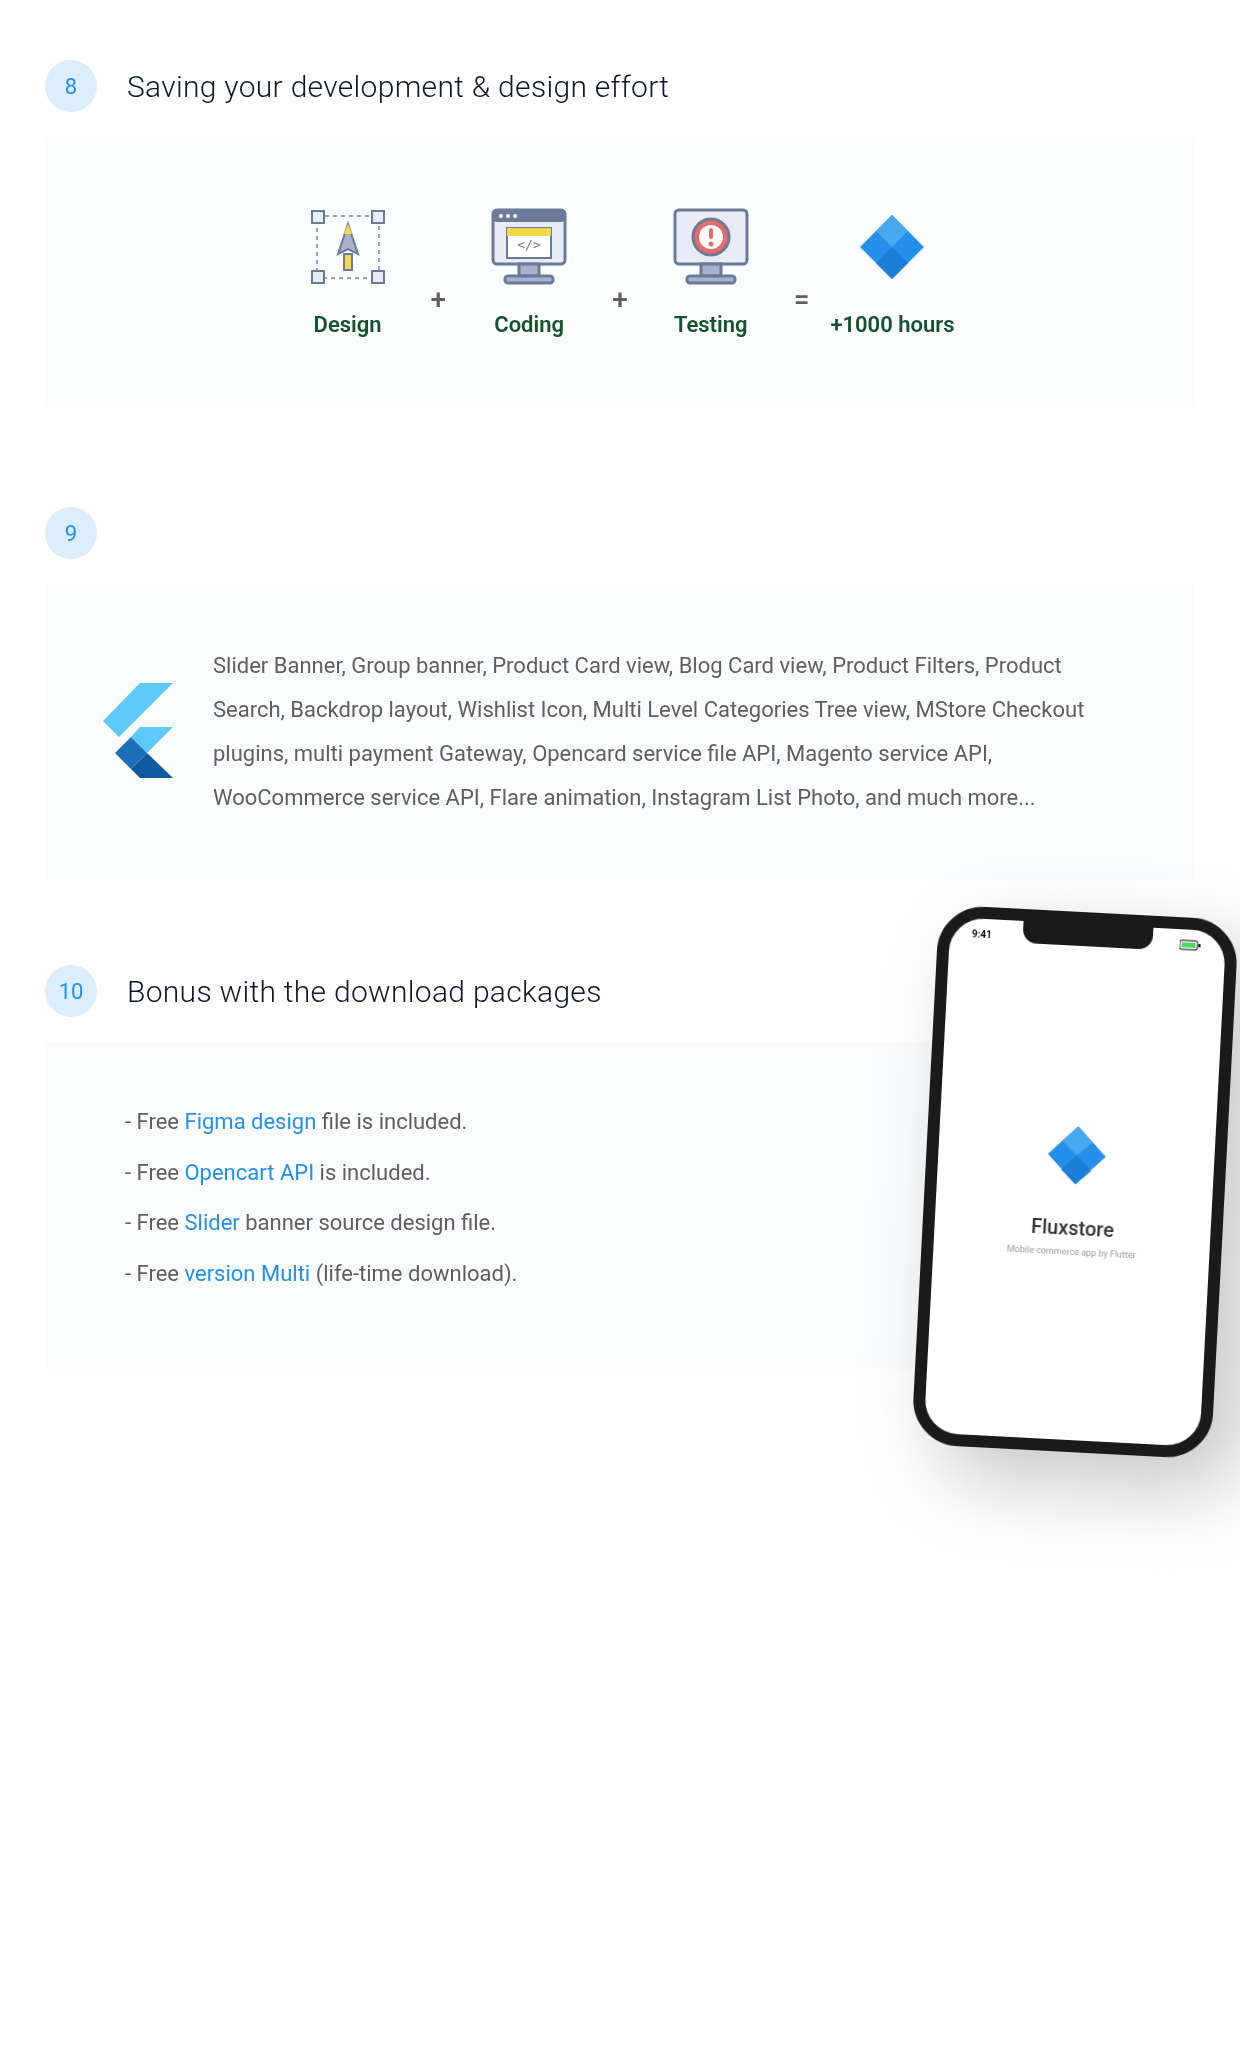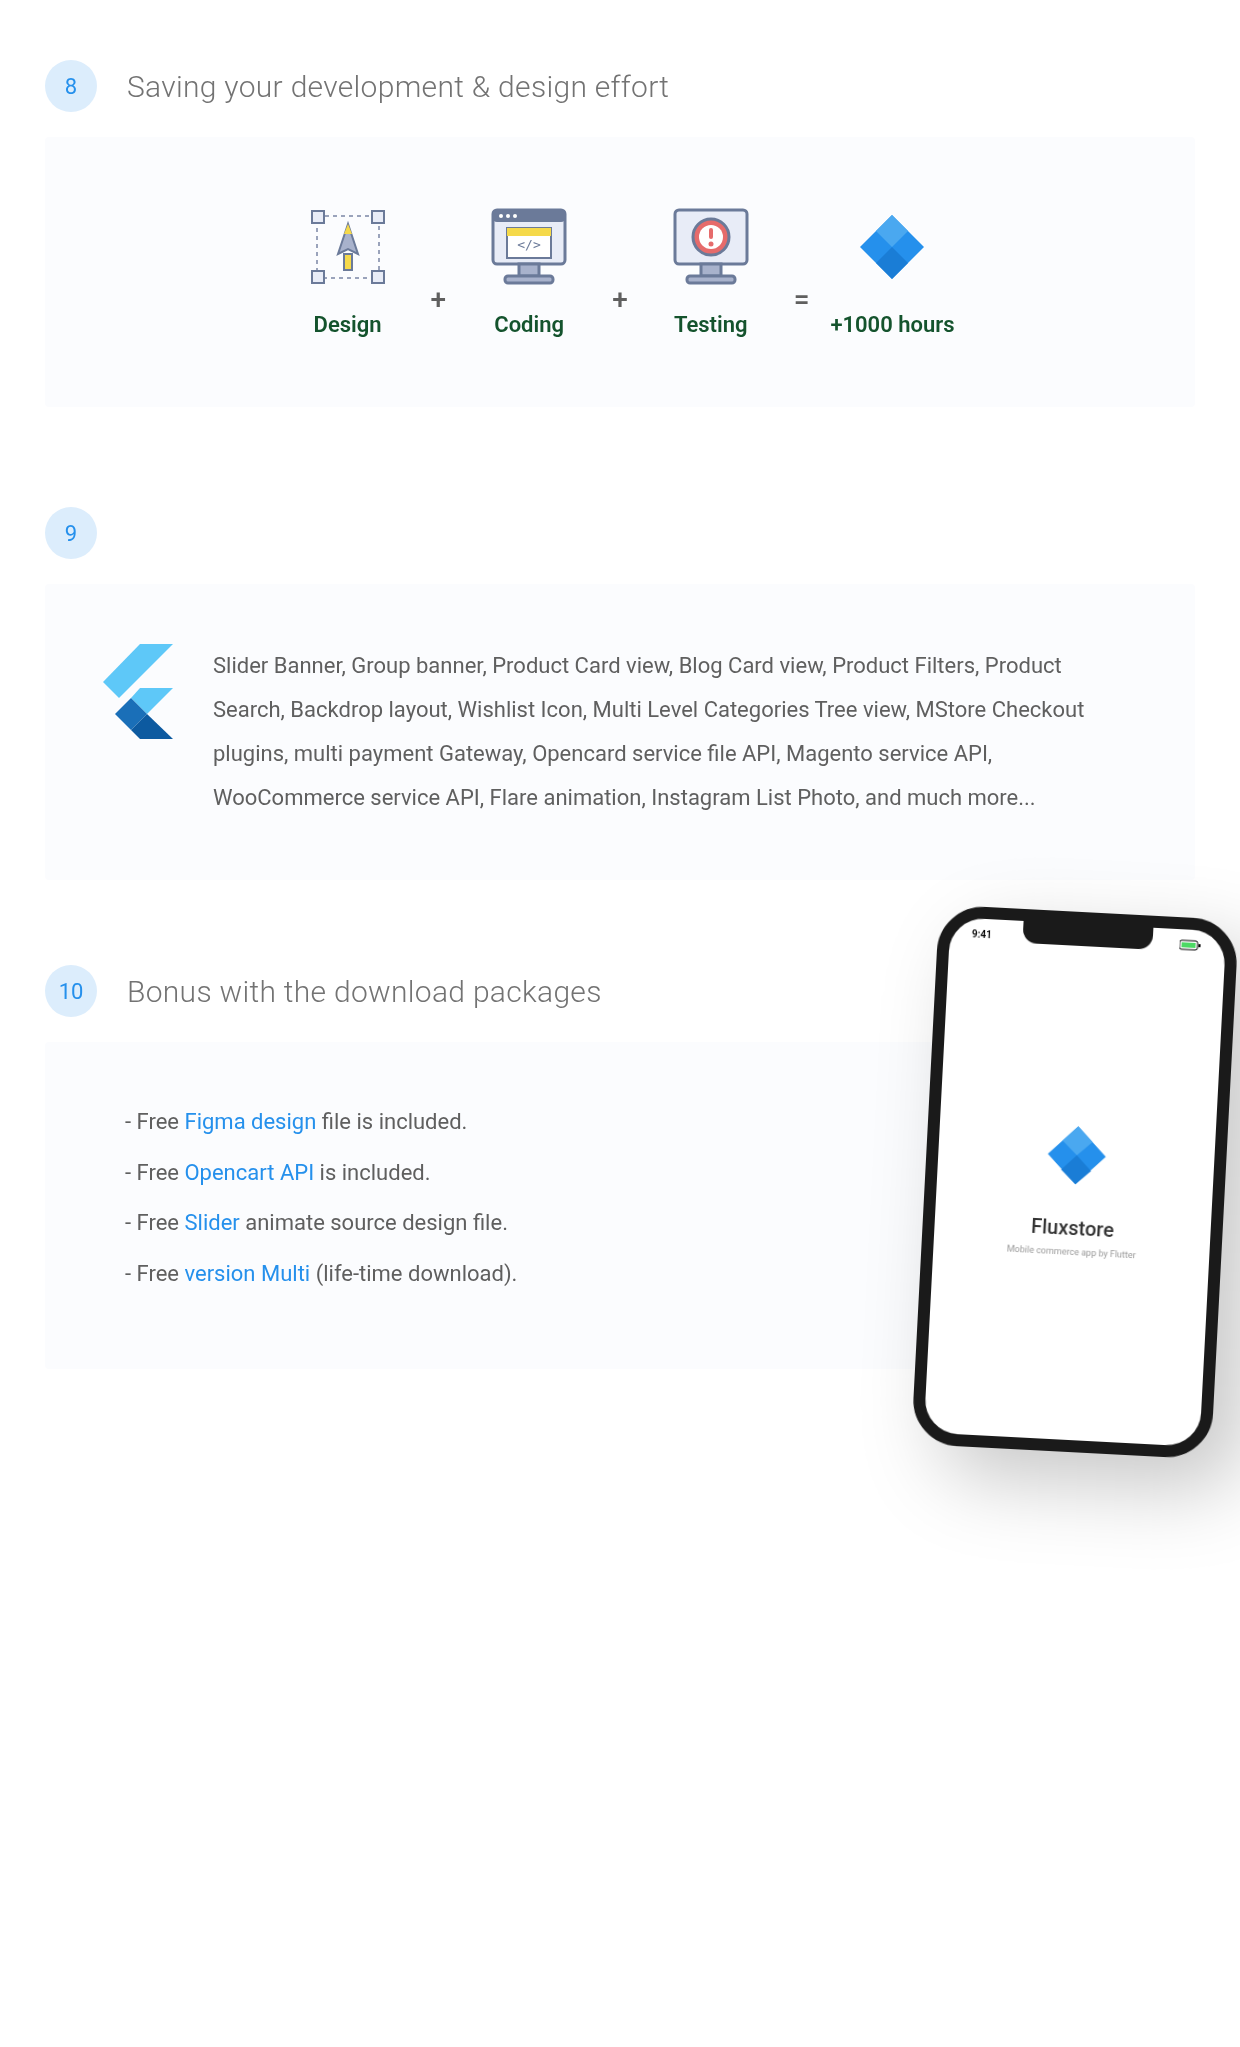--- a/index.html
+++ b/index.html
@@ -26,21 +26,21 @@
       align-items: center;
       justify-content: center;
       font-size: 22px;
       font-weight: 400;
       color: #2590ec;
       flex-shrink: 0;
     }
     .section-title {
       font-size: 30px;
       font-weight: 300;
-      color: #737373;
+      color: #0f172a;
       letter-spacing: 0.3px;
     }
     .card {
       background: #fbfcfe;
       border-radius: 4px;
     }
     
     .card-8 {
       padding: 70px 40px;
       margin-bottom: 100px;
@@ -72,21 +72,21 @@
     .op {
       font-size: 28px;
       font-weight: 500;
       color: #5f5f5f;
       padding-top: 55px;
     }
     
     .card-9 {
       padding: 60px 70px 60px 50px;
       display: flex;
-      align-items: flex-start;
+      align-items: center;
       gap: 40px;
       margin-bottom: 85px;
     }
     .flutter-icon-wrap {
       flex-shrink: 0;
     }
     .widgets-text {
       font-size: 22px;
       line-height: 2.0;
       color: #5f5f5f;
@@ -262,21 +262,21 @@
 <div class="section-header">
   <div class="badge">
     <span>10</span>
   </div>
   <div class="section-title">Bonus with the download packages</div>
 </div>
 <div class="card card-10">
   <div class="bonus-list">
     <div><span>- Free </span><span class="link">Figma design</span><span> file is included.</span></div>
     <div><span>- Free </span><span class="link">Opencart API</span><span> is included.</span></div>
-    <div><span>- Free </span><span class="link">Slider</span><span> animate source design file.</span></div>
+    <div><span>- Free </span><span class="link">Slider</span><span> banner source design file.</span></div>
     <div><span>- Free </span><span class="link">version Multi</span><span> (life-time download).</span></div>
   </div>
   <div class="phone-mock">
     <div class="phone-body">
       <div class="phone-notch"></div>
       <div class="phone-status">
         <span>9:41</span>
         <span>
           <svg width="24" height="11" viewBox="0 0 24 11">
               <rect x="0" y="1" width="18" height="9" rx="2" fill="none" stroke="#000"></rect>

